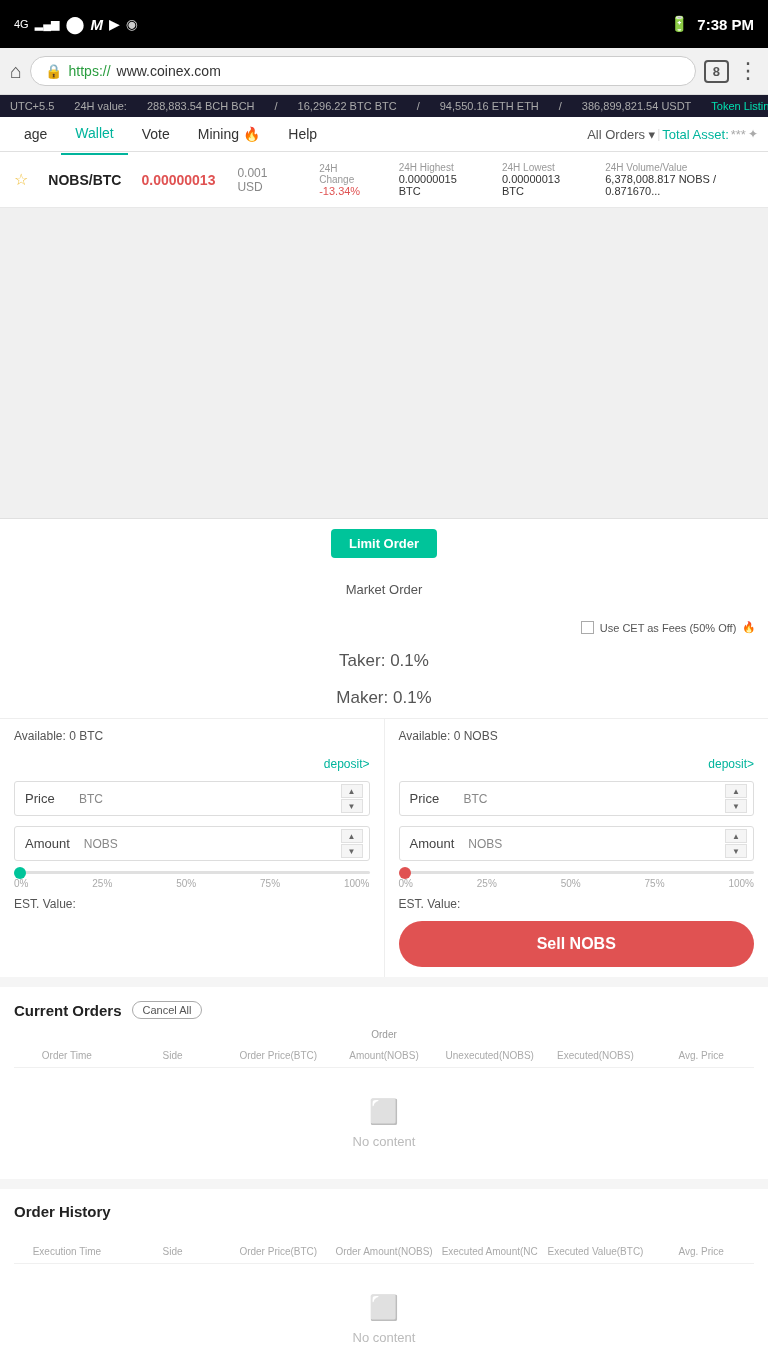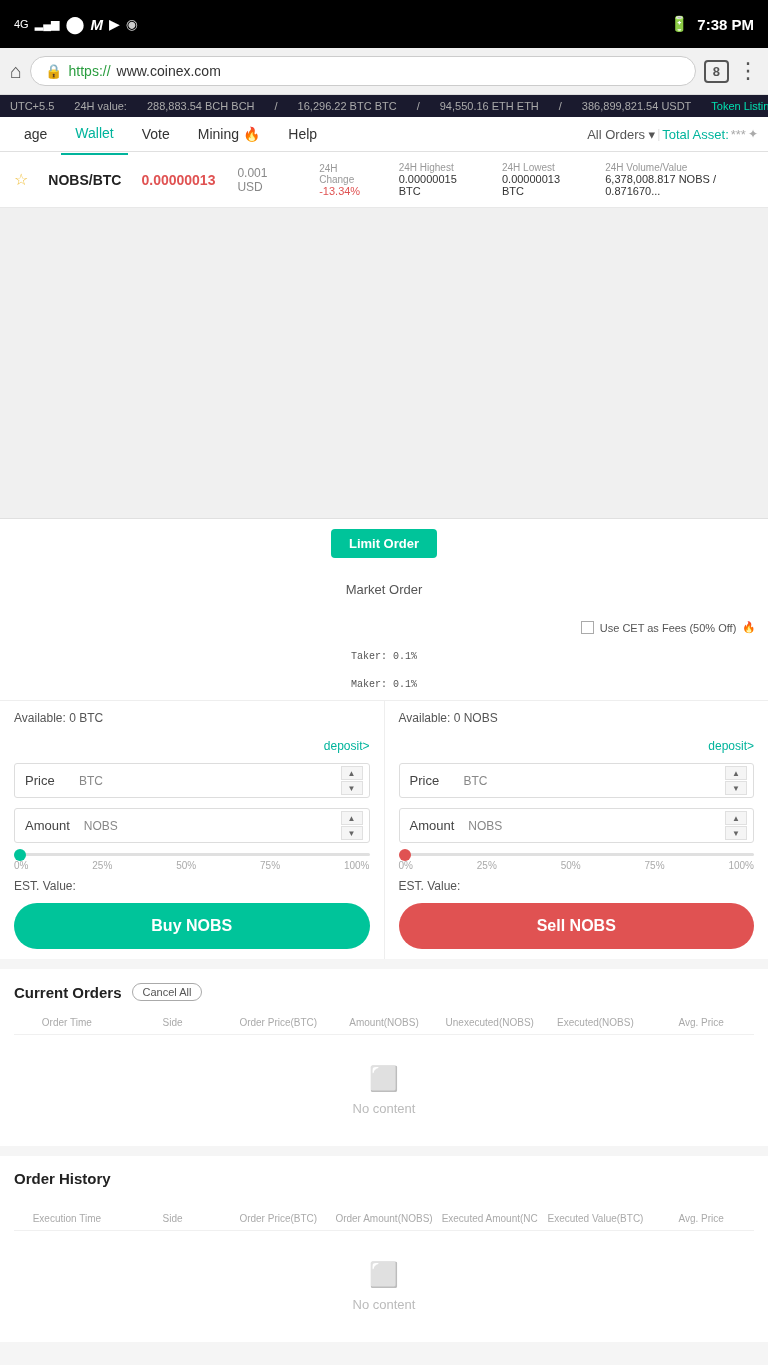--- a/index.html
+++ b/index.html
@@ -156,23 +156,22 @@
       gap: 6px;
       font-size: 11px;
       color: #555;
     }
     .cet-checkbox {
       width: 13px; height: 13px;
       border: 1px solid #aaa;
       display: inline-block;
     }
     .taker-maker {
-      font-size: 10px;
+      font-size: 17px;
       color: #555;
-      font-family: Liberation Mono, monospace;
     }
 
     
     .order-columns {
       display: flex;
       gap: 0;
     }
     .order-col {
       flex: 1;
       padding: 10px 14px;
@@ -501,21 +500,20 @@
           <span>50%</span>
           <span>75%</span>
           <span>100%</span>
         </div>
       </div>
 
       <div class="est-value">
         <span>EST. Value:</span>
       </div>
 
-      <button class="buy-btn">Buy NOBS</button>
     </div>
 
     <div class="order-col">
       <div class="available-row">
         <span>Available: 0 NOBS</span>
         <span class="deposit-link">deposit&gt;</span>
       </div>
 
       <div class="input-row">
         <span class="input-label">Price</span>
@@ -554,20 +552,23 @@
 
       <button class="sell-btn">Sell NOBS</button>
     </div>
   </div>
 </div>
 
 <div class="orders-section">
   <div class="orders-header">
     <span class="orders-title">Current Orders</span>
     <button class="cancel-all-btn">Cancel All</button>
+  </div>
+  <div class="order-sub-header">
+    <span>Order</span>
   </div>
   <div class="table-cols">
     <span class="table-col">Order Time</span>
     <span class="table-col">Side</span>
     <span class="table-col">Order Price(BTC)</span>
     <span class="table-col">Amount(NOBS)</span>
     <span class="table-col">Unexecuted(NOBS)</span>
     <span class="table-col">Executed(NOBS)</span>
     <span class="table-col">Avg. Price</span>
   </div>

